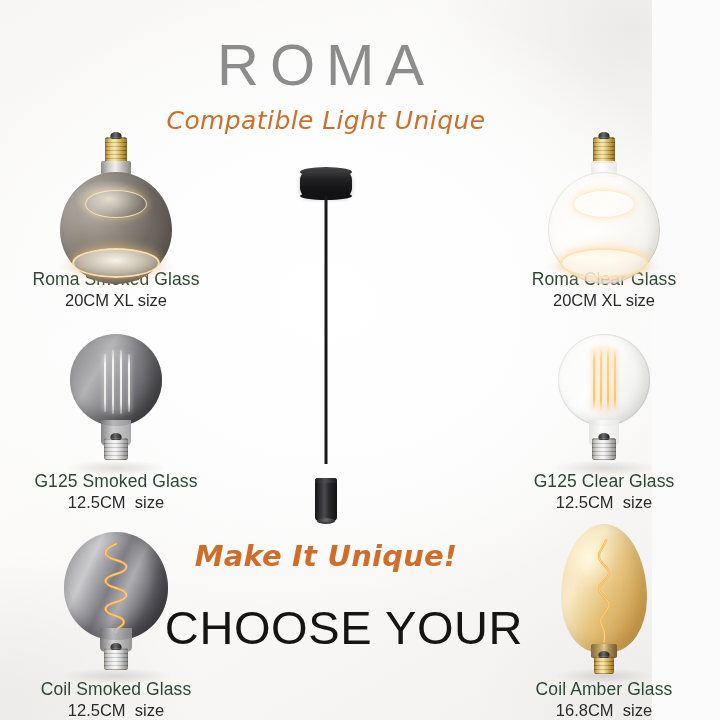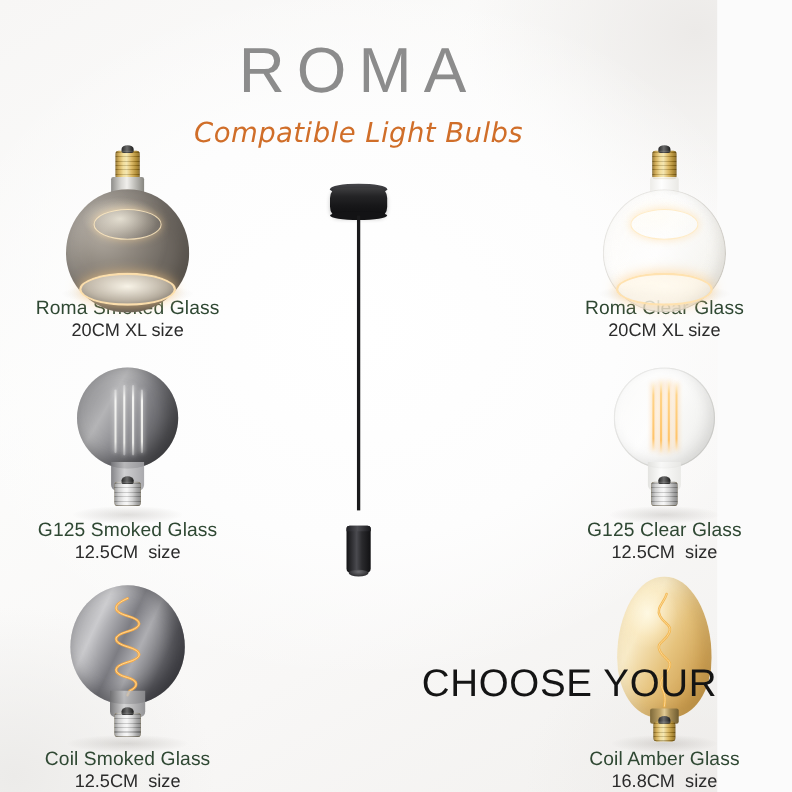--- a/index.html
+++ b/index.html
@@ -215,39 +215,39 @@
     background:radial-gradient(ellipse at 50% 30%, #6e6e72 0%, #303033 70%);
   }
 
   
   .make-unique{
     position:absolute;left:0;right:0;top:542px;text-align:center;
     font-size:29px;color:#d06e29;font-style:italic;font-weight:700;
     font-family:"DejaVu Sans", sans-serif;letter-spacing:.2px;line-height:1;
   }
   .choose1,.choose2{
-    position:absolute;left:0;right:0;text-align:right;
-    color:#141414;font-size:35px;font-weight:400;letter-spacing:.6px;line-height:1;margin-left:36px;
+    position:absolute;left:0;right:0;text-align:center;
+    color:#141414;font-size:47px;font-weight:400;letter-spacing:.6px;line-height:1;margin-left:36px;
   }
   .choose1{top:604px;}
   .choose2{top:648px;}
 
   .shadow{
     position:absolute;left:50%;transform:translateX(-50%);
     border-radius:50%;
     background:radial-gradient(ellipse at 50% 50%, rgba(120,115,108,.22) 0%, rgba(120,115,108,0) 72%);
   }
 </style>
 </head>
 <body>
 
 <div id="stage">
 
   <div class="brand-title">ROMA</div>
-  <div class="brand-sub">Compatible Light Bulbs</div>
+  <div class="brand-sub">Compatible Light Unique</div>
 
   <div>
     <div class="canopy-top" style="top:167px;"></div>
     <div class="canopy" style="top:171px;"></div>
     <div class="cord" style="top:196px;height:268px;"></div>
     <div class="holder" style="top:478px;"></div>
   </div>
 
   <div class="cell cell-l" style="top:128px;">
     <div class="art">
@@ -352,15 +352,16 @@
       </svg>
       <div class="collar" style="top:124px;width:26px;height:14px;background:linear-gradient(90deg,#7f6a3a,#c0a468 35%,#e2cb96 50%,#a78d55 70%,#6f5c31);"></div>
       <div class="e27" style="top:136px;width:20px;height:18px;">
           <span class="threads"></span>
         </div>
     </div>
     <div class="cap" style="margin-top:2px;">Coil Amber Glass</div>
     <div class="cap2">16.8CM  size</div>
   </div>
 
+  <div class="make-unique">Make It Unique!</div>
   <div class="choose1">CHOOSE YOUR</div>
 
 </div>
 
 </body></html>

